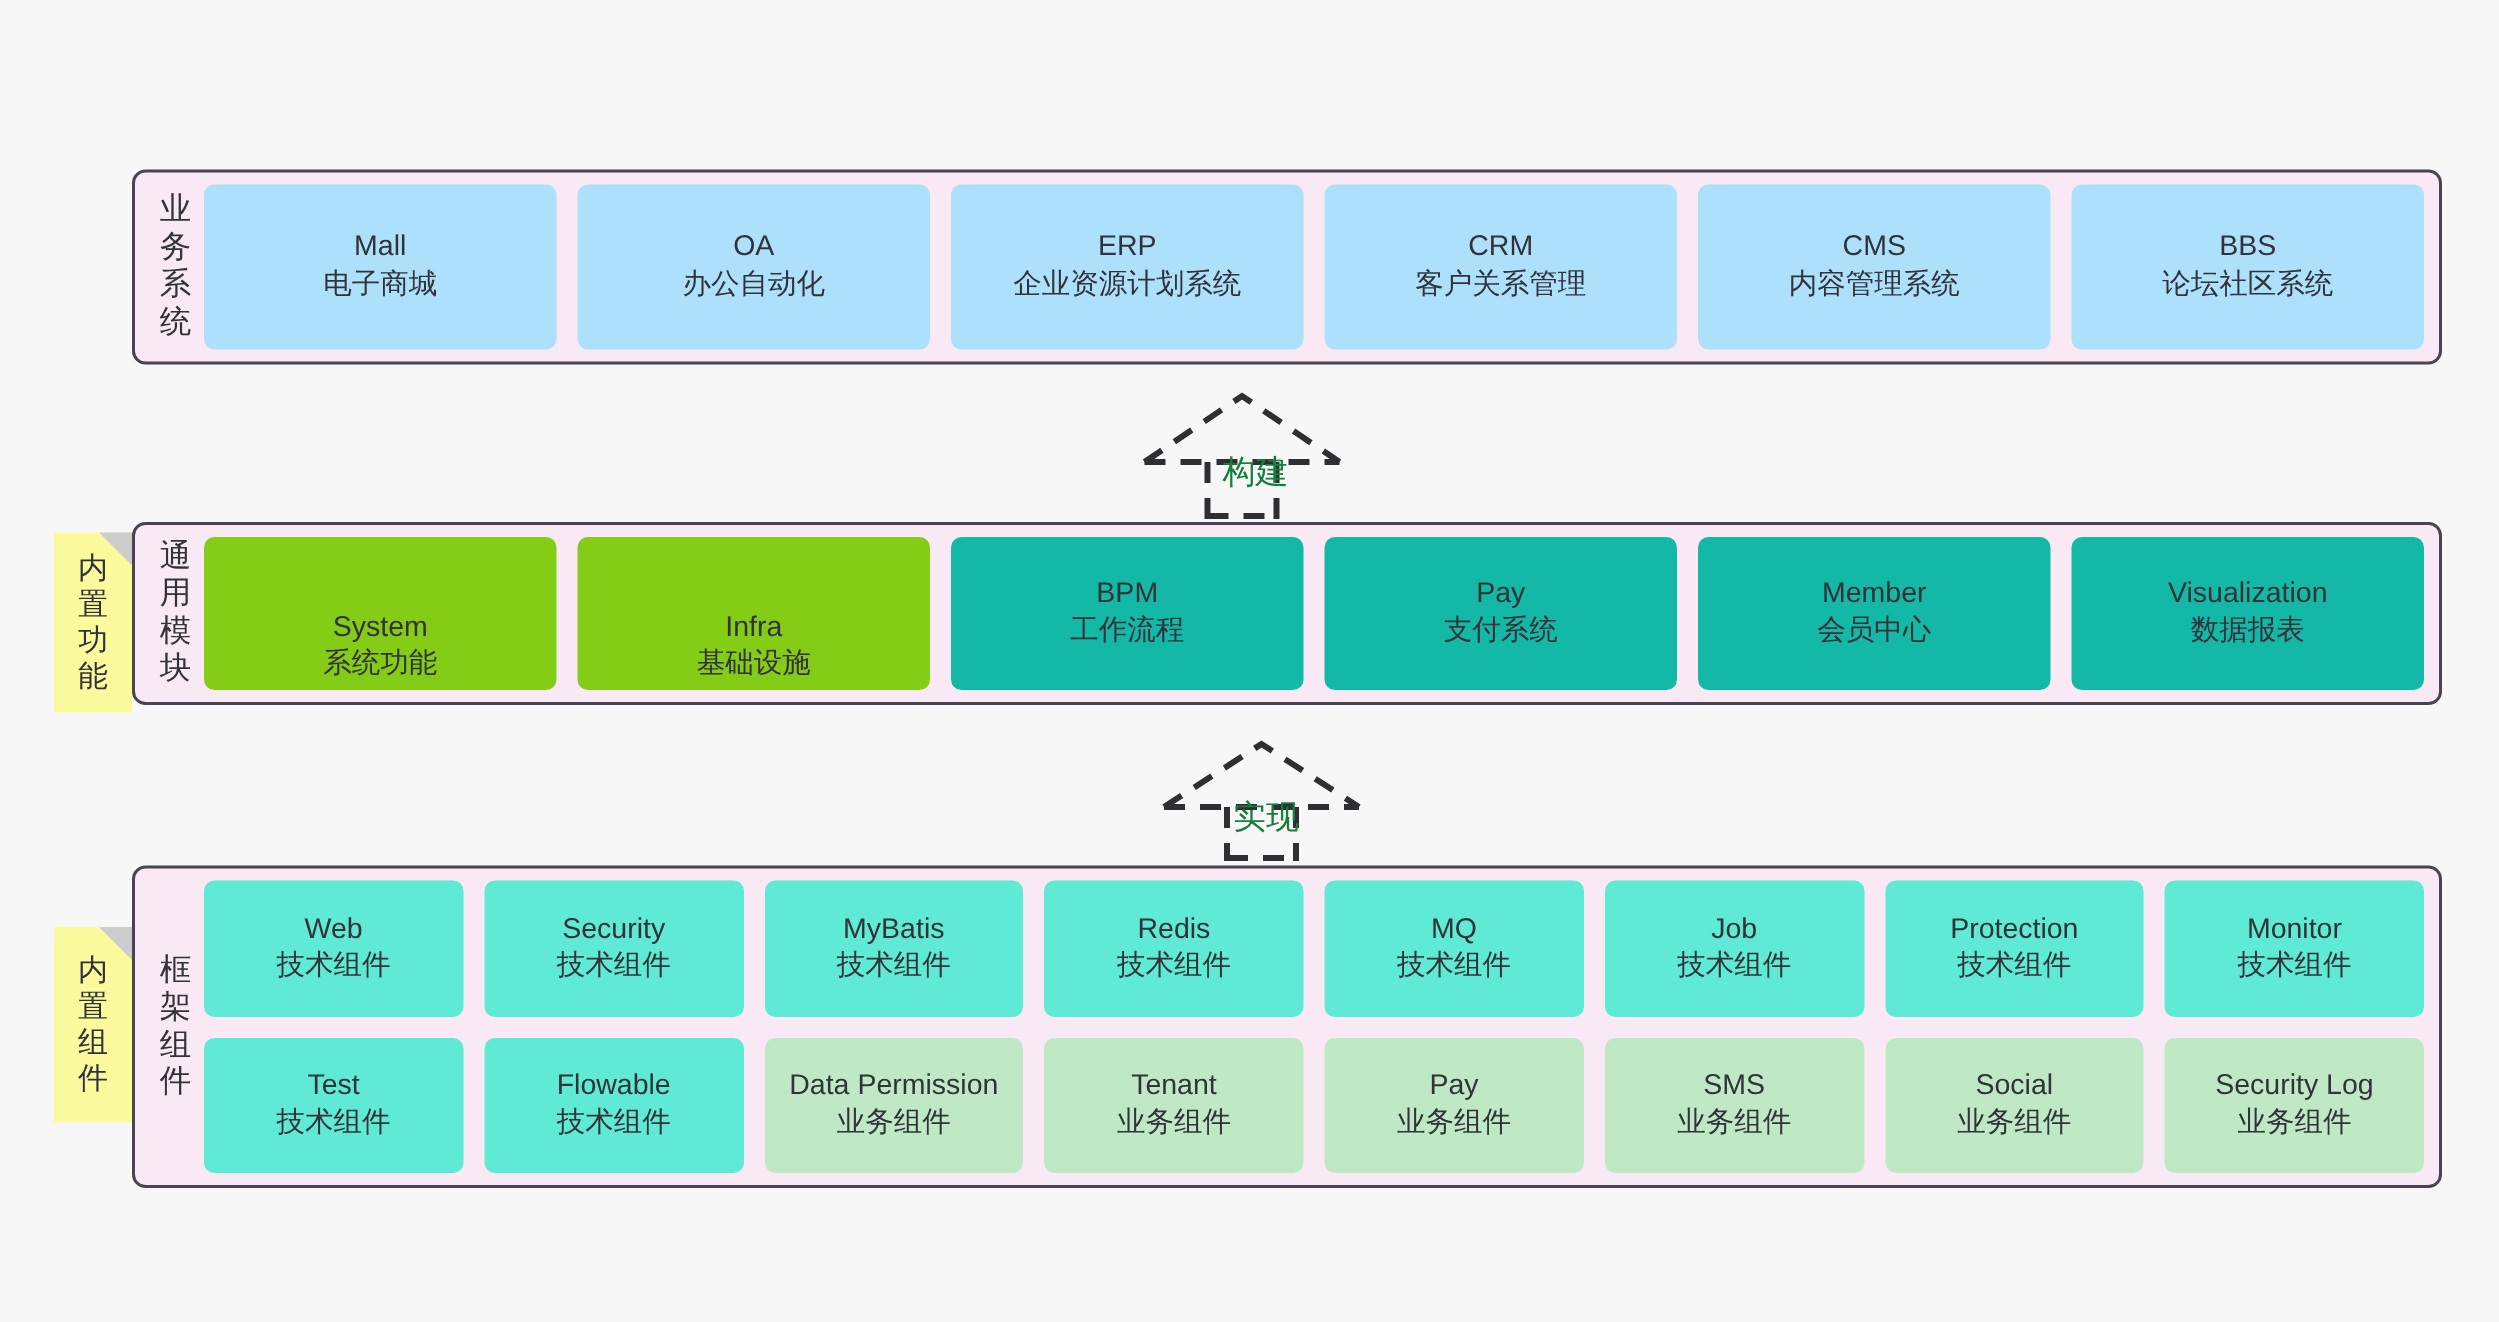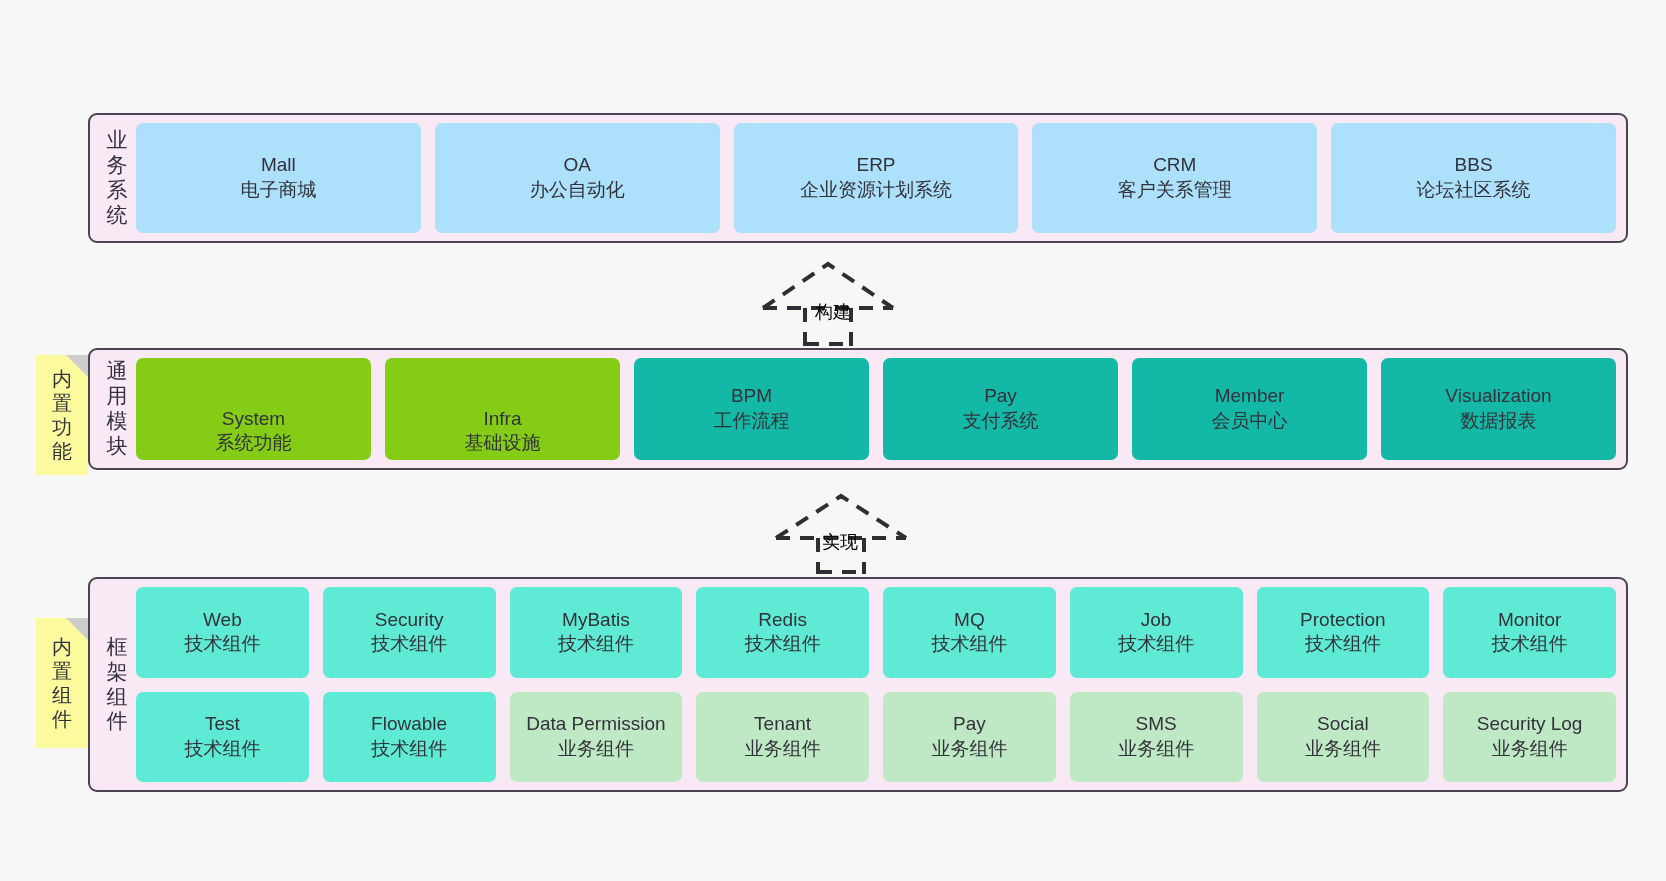--- a/index.html
+++ b/index.html
@@ -108,22 +108,22 @@
   }
 
   
   .uml-arrow {
     position: absolute;
     z-index: 4;
   }
   .uml-arrow svg { display: block; }
   .uml-label {
     position: absolute;
-    font-size: 18px;
-    color: #000000;
+    font-size: 22px;
+    color: #15803d;
     background: transparent;
     white-space: nowrap;
   }
 </style>
 </head>
 <body>
 
 <div class="layer" style="left:88px; top:113px; width:1540px; height:130px;">
   <div class="layer-caption">业
 务
@@ -139,20 +139,24 @@
         <span class="t-main">OA</span>
         <span class="t-sub">办公自动化</span>
       </div>
       <div class="tile blue">
         <span class="t-main">ERP</span>
         <span class="t-sub">企业资源计划系统</span>
       </div>
       <div class="tile blue">
         <span class="t-main">CRM</span>
         <span class="t-sub">客户关系管理</span>
+      </div>
+      <div class="tile blue">
+        <span class="t-main">CMS</span>
+        <span class="t-sub">内容管理系统</span>
       </div>
       <div class="tile blue">
         <span class="t-main">BBS</span>
         <span class="t-sub">论坛社区系统</span>
       </div>
     </div>
   </div>
 </div>
 
 <div class="uml-arrow" style="left:757px; top:258px; width:142px; height:88px;">

